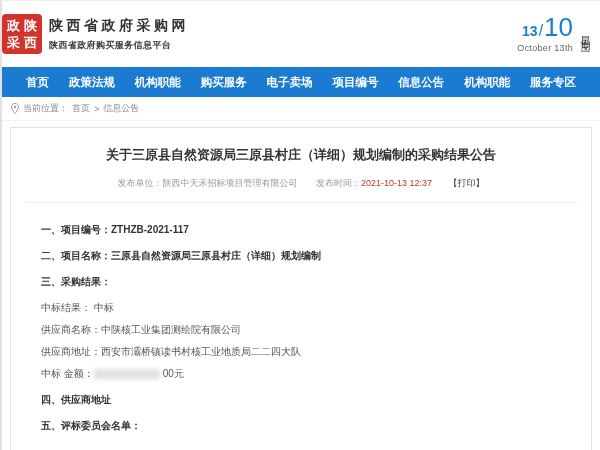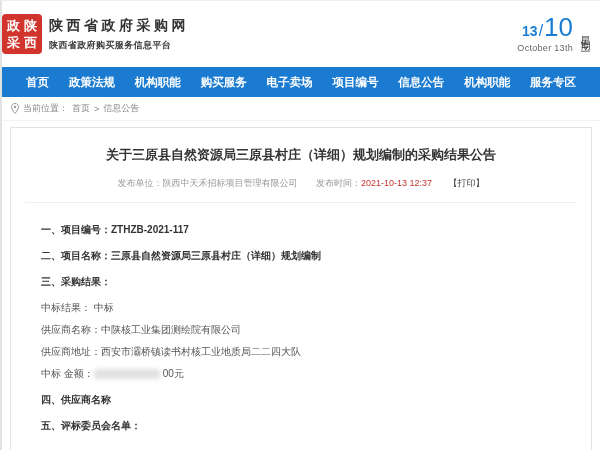--- a/index.html
+++ b/index.html
@@ -131,17 +131,17 @@
   <div class="body-text">
     <div class="bhead">一、项目编号：ZTHZB-2021-117</div>
     <div class="bhead">二、项目名称：三原县自然资源局三原县村庄（详细）规划编制</div>
     <div class="bhead">三、采购结果：</div>
     <div class="bline">中标结果： 中标</div>
     <div class="bline">供应商名称：中陕核工业集团测绘院有限公司</div>
     <div class="bline">供应商地址：西安市灞桥镇读书村核工业地质局二二四大队</div>
     <div class="bline">
       <span>中标 金额：</span><span class="amount-blur"></span><span>00元</span>
     </div>
-    <div class="bhead">四、供应商名称</div>
+    <div class="bhead">四、供应商地址</div>
     <div class="bhead">五、评标委员会名单：</div>
 
   </div>
 </div>
 
 </body></html>

